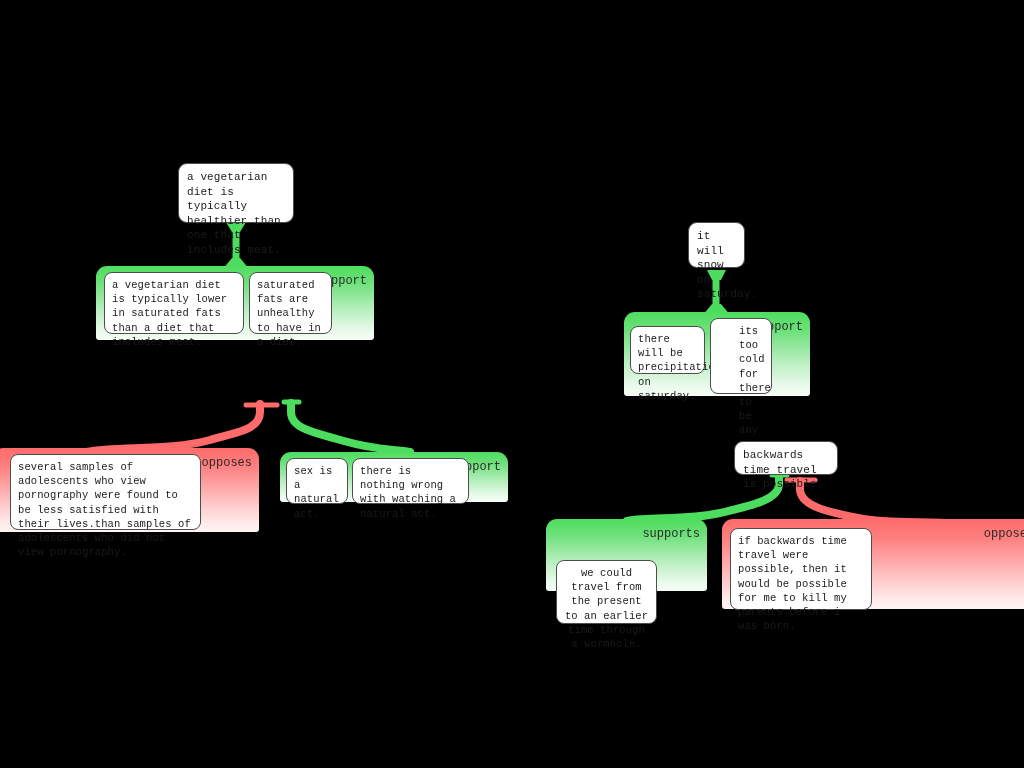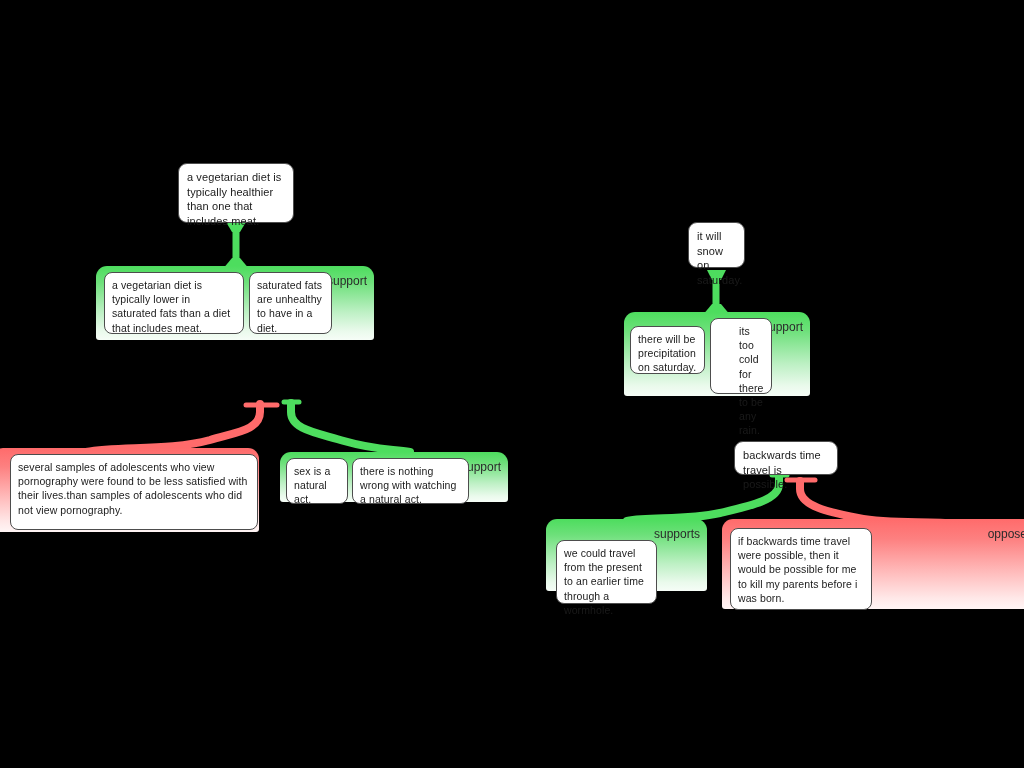--- a/index.html
+++ b/index.html
@@ -7,21 +7,21 @@
     margin: 0;
     padding: 0;
     background: #000000;
   }
   #canvas {
     position: relative;
     width: 1024px;
     height: 768px;
     background: #000000;
     overflow: hidden;
-    font-family: Liberation Sans, sans-serif;
+    font-family: Liberation Mono, monospace;
   }
 
   
   #connectors {
     position: absolute;
     left: 0;
     top: 0;
     width: 1024px;
     height: 768px;
     pointer-events: none;
@@ -125,41 +125,41 @@
   <div class="panel support" style="left:96px; top:266px; width:278px; height:74px;">
     <span class="panel-label">support</span>
   </div>
   <div class="reason" style="left:104px; top:272px; width:140px; height:62px;">a vegetarian diet is typically lower in saturated fats than a diet that includes meat.</div>
   <div class="reason" style="left:249px; top:272px; width:83px; height:62px;">saturated fats are unhealthy to have in a diet.</div>
 
 
   <div class="panel oppose" style="left:-8px; top:448px; width:267px; height:84px;">
     <span class="panel-label">opposes</span>
   </div>
-  <div class="reason" style="left:10px; top:454px; width:248px; height:76px;">several samples of adolescents who view pornography were found to be less satisfied with their lives.than samples of adolescents who did not view pornography.</div>
+  <div class="reason" style="left:10px; top:454px; width:191px; height:76px;">several samples of adolescents who view pornography were found to be less satisfied with their lives.than samples of adolescents who did not view pornography.</div>
 
   <div class="panel support" style="left:280px; top:452px; width:228px; height:50px;">
     <span class="panel-label">support</span>
   </div>
   <div class="reason" style="left:286px; top:458px; width:62px; height:46px;">sex is a natural act.</div>
   <div class="reason" style="left:352px; top:458px; width:117px; height:46px;">there is nothing wrong with watching a natural act.</div>
 
   <div class="claim" style="left:688px; top:222px; width:57px; height:46px;">it will snow on saturday.</div>
 
   <div class="panel support" style="left:624px; top:312px; width:186px; height:84px;">
     <span class="panel-label">support</span>
   </div>
   <div class="reason" style="left:630px; top:318px; width:75px; height:48px;margin-top:8px;">there will be precipitation on saturday.</div>
   <div class="reason" style="left:710px; top:318px; width:62px; height:76px;padding-left:28px;">its too cold for there to be any rain.</div>
 
   <div class="claim" style="left:734px; top:441px; width:104px; height:34px;">backwards time travel is possible.</div>
 
   <div class="panel support" style="left:546px; top:519px; width:161px; height:72px;">
     <span class="panel-label">supports</span>
   </div>
-  <div class="reason" style="left:556px; top:540px; width:101px; height:64px;">we could travel from the present to an earlier time through a wormhole.</div>
+  <div class="reason" style="left:556px; top:560px; width:101px; height:64px;text-align:center;">we could travel from the present to an earlier time through a wormhole.</div>
 
   <div class="panel oppose" style="left:722px; top:519px; width:312px; height:90px;">
     <span class="panel-label">oppose</span>
   </div>
   <div class="reason" style="left:730px; top:528px; width:142px; height:82px;">if backwards time travel were possible, then it would be possible for me to kill my parents before i was born.</div>
 
 </div>
 
 </body></html>

